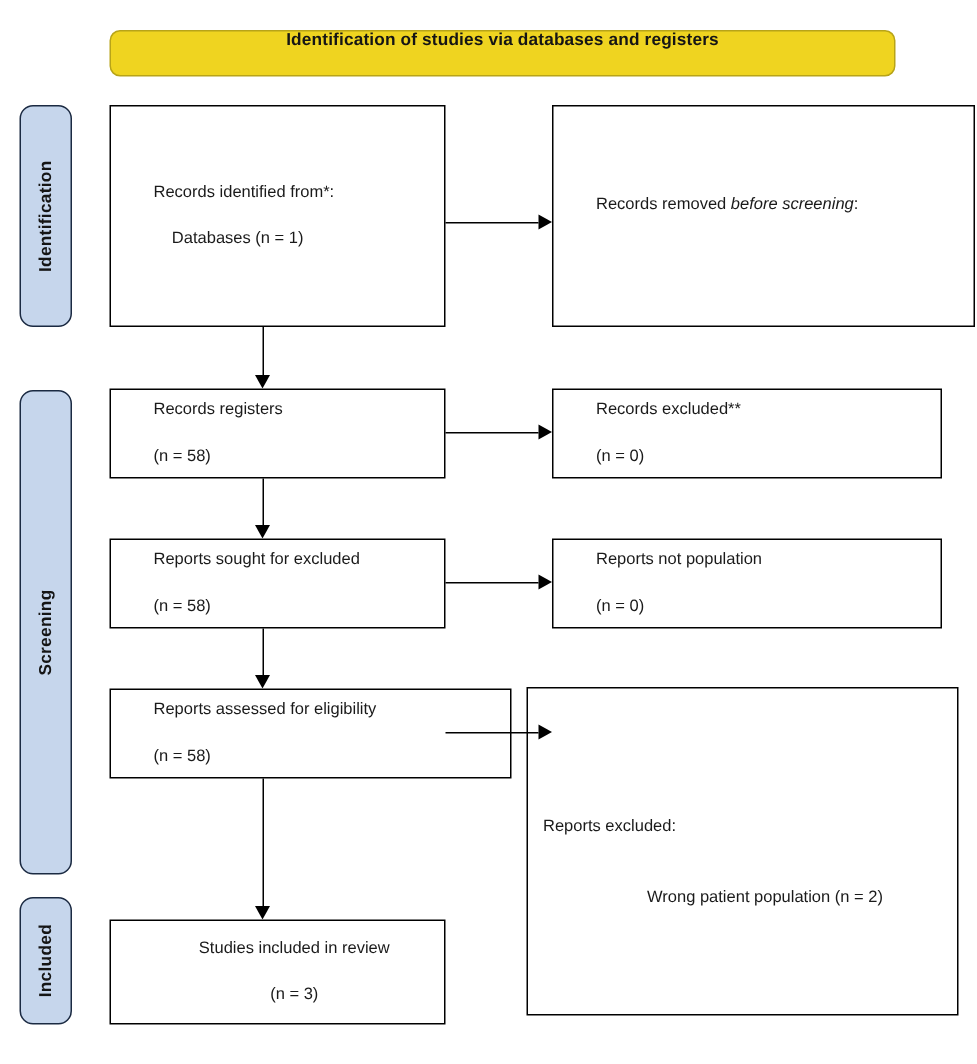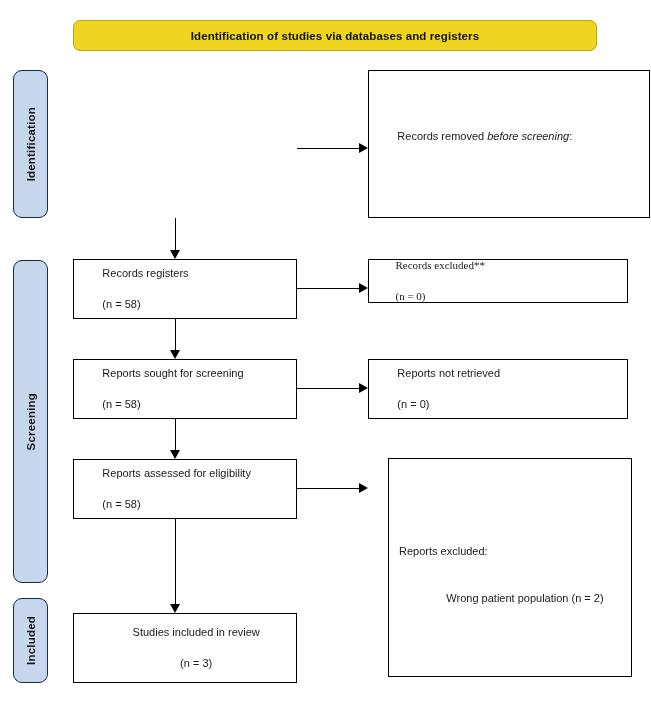--- a/index.html
+++ b/index.html
@@ -21,21 +21,20 @@
     position: absolute;
     left: 73px;
     top: 20px;
     width: 524px;
     height: 31px;
     background: #EFD420;
     border: 1px solid #B8A418;
     border-radius: 7px;
     box-sizing: border-box;
     display: flex;
-    align-items: center;
     justify-content: center;
   }
   .banner-text {
     font-size: 11.5px;
     font-weight: bold;
     color: #151515;
     letter-spacing: 0.1px;
     white-space: nowrap;
   }
 
@@ -123,81 +122,87 @@
   </div>
 
   <div class="stage" style="left:13px; top:260px; width:35px; height:323px;">
     <span class="stage-text">Screening</span>
   </div>
 
   <div class="stage" style="left:13px; top:598px; width:35px; height:85px;">
     <span class="stage-text">Included</span>
   </div>
 
+  <div class="box" style="left:73px; top:70px; width:224px; height:148px;">
+    <div class="box-inner vcenter">
+      <span>Records identified from*:</span><br>
+      <span>    Databases (n = 1)</span>
+    </div>
+  </div>
 
   <div class="box" style="left:368px; top:70px; width:282px; height:148px;">
     <div class="box-inner vcenter">
       <span>Records removed </span><span class="ital">before screening</span><span>:</span><br>
     </div>
   </div>
 
   <div class="hline" style="left:297px; top:148px; width:62px;"></div>
   <div class="arrow-right" style="left:359px; top:142.5px;"></div>
 
   <div class="vline" style="left:175px; top:218px; height:32px;"></div>
   <div class="arrow-down" style="left:169.5px; top:250px;"></div>
 
   <div class="box" style="left:73px; top:259px; width:224px; height:60px;">
     <div class="box-inner vcenter">
       <span>Records registers</span><br>
       <span>(n = 58)</span>
     </div>
   </div>
 
-  <div class="box" style="left:368px; top:259px; width:260px; height:44px;font-family:Liberation Serif, serif;">
+  <div class="box" style="left:368px; top:259px; width:260px; height:60px;">
     <div class="box-inner vcenter">
       <span>Records excluded**</span><br>
       <span>(n = 0)</span>
     </div>
   </div>
 
   <div class="hline" style="left:297px; top:288px; width:62px;"></div>
   <div class="arrow-right" style="left:359px; top:282.5px;"></div>
 
   <div class="vline" style="left:175px; top:319px; height:31px;"></div>
   <div class="arrow-down" style="left:169.5px; top:350px;"></div>
 
   <div class="box" style="left:73px; top:359px; width:224px; height:60px;">
     <div class="box-inner vcenter">
-      <span>Reports sought for screening</span><br>
+      <span>Reports sought for excluded</span><br>
       <span>(n = 58)</span>
     </div>
   </div>
 
   <div class="box" style="left:368px; top:359px; width:260px; height:60px;">
     <div class="box-inner vcenter">
-      <span>Reports not retrieved</span><br>
+      <span>Reports not population</span><br>
       <span>(n = 0)</span>
     </div>
   </div>
 
   <div class="hline" style="left:297px; top:388px; width:62px;"></div>
   <div class="arrow-right" style="left:359px; top:382.5px;"></div>
 
   <div class="vline" style="left:175px; top:419px; height:31px;"></div>
   <div class="arrow-down" style="left:169.5px; top:450px;"></div>
 
-  <div class="box" style="left:73px; top:459px; width:224px; height:60px;text-decoration:underline;">
+  <div class="box" style="left:73px; top:459px; width:268px; height:60px;text-decoration:underline;">
     <div class="box-inner vcenter">
       <span>Reports assessed for eligibility</span><br>
       <span>(n = 58)</span>
     </div>
   </div>
 
-  <div class="box" style="left:388px; top:458px; width:244px; height:219px;">
+  <div class="box" style="left:351px; top:458px; width:288px; height:219px;">
     <div class="box-inner" style="top:54px;">
       <span class="excl-title">Reports excluded:</span>
       <span class="excl-item">Wrong patient population (n = 2)</span>
       
       
       
     </div>
   </div>
 
   <div class="hline" style="left:297px; top:488px; width:62px;"></div>

